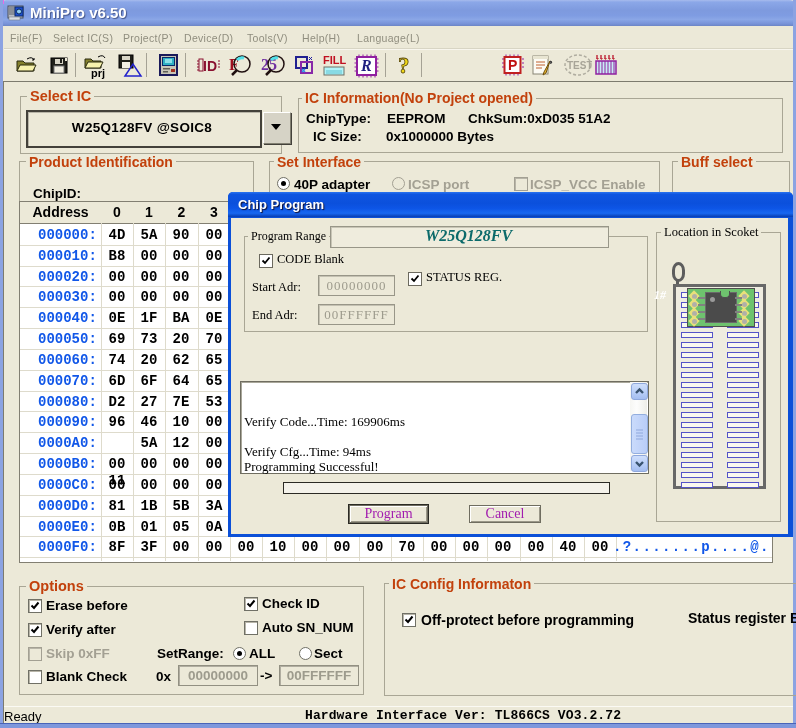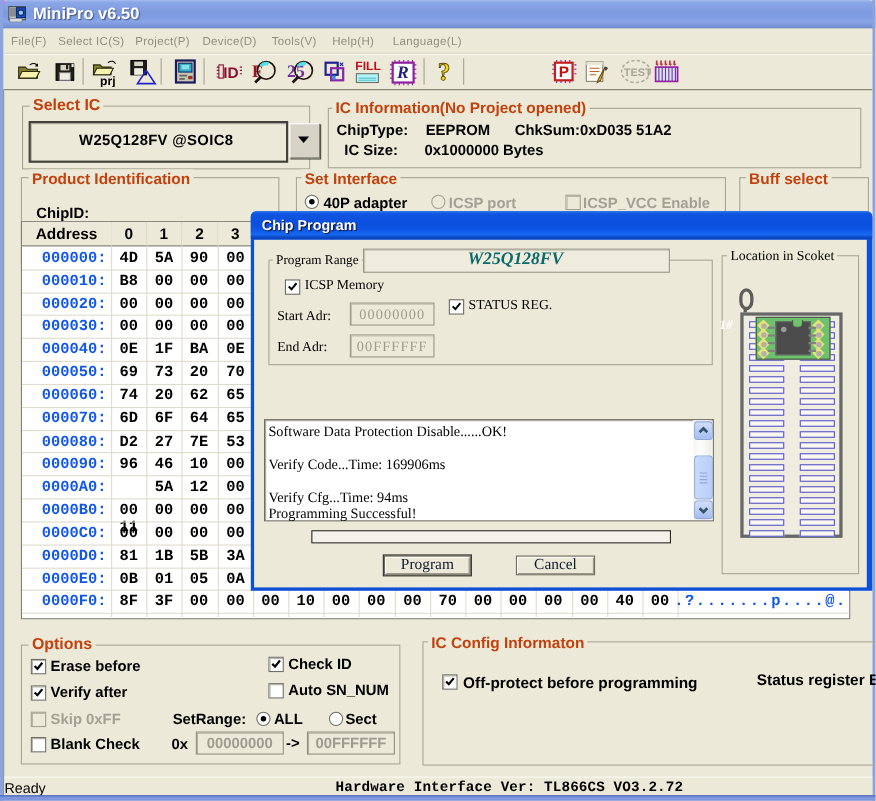--- a/index.html
+++ b/index.html
@@ -57,21 +57,21 @@
  background:linear-gradient(180deg,#2a74f0 0%,#0f55e0 10%,#0b50dc 45%,#0d55e6 65%,#1767f0 85%,#0a44bc 97%,#0940b4 100%);}
 #dlgtitletext{left:10px;top:5px;color:#fff;font-size:13px;font-weight:bold;text-shadow:1px 1px 1px #113;}
 #dlgclient{left:3px;top:26px;width:557px;height:316px;background:#ECE9D8;}
 .dser{font-family:"Liberation Serif",serif;font-size:12.5px;color:#000;position:absolute;white-space:nowrap;}
 .lln{font-size:13px !important;}
 .dfield{position:absolute;background:#ECE9D8;border:1px solid #989688;box-shadow:inset 1px 1px 0 #c4c1b2;
  font-family:"Liberation Serif",serif;font-size:13px;color:#9d9b8d;text-align:center;letter-spacing:1px;}
 .dcb{position:absolute;width:12px;height:12px;background:#fff;border:1px solid #6b695e;}
 .dcb svg{position:absolute;left:0px;top:0px;}
 .btn{position:absolute;background:#ECE9D8;text-align:center;
- font-family:"Liberation Serif",serif;font-size:14px;color:#0f172a;
+ font-family:"Liberation Serif",serif;font-size:14px;color:#a21caf;
  border:1px solid #6f6d60;box-shadow:inset 1px 1px 0 #fff, inset -1px -1px 0 #9a9788;}
 
 .slot{position:absolute;width:30px;height:4px;background:#faf8ef;border:1px solid #5553c8;}
 .pad{position:absolute;width:8px;height:8px;background:#e8e07a;transform:rotate(45deg);}
 .paddot{position:absolute;width:5px;height:5px;border-radius:50%;background:#b0b0a8;}
 .cpin{position:absolute;width:7px;height:2px;background:#818181;}
 .sbbtn{width:15px;height:15px;border-radius:3px;background:linear-gradient(180deg,#cfdffc,#b6ccf6 60%,#a4bdf0);border:1px solid #8fa8dc;}
 .sbthumb{width:15px;border-radius:3px;background:linear-gradient(90deg,#cadbfb,#b9cdf8);border:1px solid #93aede;}
 </style>
 </head>
@@ -446,35 +446,34 @@
 
  <div class="grp" style="left:13px;top:18px;width:402px;height:94px;"></div>
  <div class="dser" style="left:17px;top:11px;background:#ECE9D8;padding:0 3px;font-size:12px;">Program Range</div>
  <div class="abs" style="left:99px;top:8px;width:277px;height:20px;background:#EFECDD;border:1px solid #989688;box-shadow:inset 1px 1px 0 #c8c5b6;"></div>
  <div class="abs ser" style="left:99px;top:9px;width:277px;text-align:center;font-size:16px;font-weight:bold;font-style:italic;color:#0b6a6a;">W25Q128FV</div>
  <div class="dcb" style="left:28px;top:36px;">
         <svg width="12" height="12" viewBox="0 0 12 12">
           <path d="M2.5 5.5 L5 8 L9.5 2.5" stroke="#000" stroke-width="1.8" fill="none"></path>
         </svg>
       </div>
- <div class="dser" style="left:46px;top:34px;">ICSP Memory</div>
+ <div class="dser" style="left:46px;top:34px;">CODE Blank</div>
  <div class="dcb" style="left:177px;top:54px;">
         <svg width="12" height="12" viewBox="0 0 12 12">
           <path d="M2.5 5.5 L5 8 L9.5 2.5" stroke="#000" stroke-width="1.8" fill="none"></path>
         </svg>
       </div>
  <div class="dser" style="left:195px;top:52px;">STATUS REG.</div>
  <div class="dser" style="left:21px;top:62px;">Start Adr:</div>
  <div class="dfield" style="left:87px;top:57px;width:75px;height:19px;line-height:19px;">00000000</div>
  <div class="dser" style="left:21px;top:90px;">End Adr:</div>
  <div class="dfield" style="left:87px;top:86px;width:75px;height:19px;line-height:19px;">00FFFFFF</div>
 
 
  <div class="abs" style="left:9px;top:163px;width:407px;height:91px;background:#fff;border:1px solid #6f6d60;box-shadow:inset 1px 1px 0 #a9a79a;"></div>
- <div class="dser lln" style="left:13px;top:166px;">Software Data Protection Disable......OK!</div>
  <div class="dser lln" style="left:13px;top:196px;">Verify Code...Time: 169906ms</div>
  <div class="dser lln" style="left:13px;top:226px;">Verify Cfg...Time: 94ms</div>
  <div class="dser lln" style="left:13px;top:241px;">Programming Successful!</div>
 
  <div class="abs" style="left:399px;top:164px;width:17px;height:89px;background:linear-gradient(90deg,#f6f6f3,#fdfdfc 40%,#eeeee8);"></div>
  <div class="abs sbbtn" style="left:400px;top:165px;"><svg width="15" height="15" viewBox="0 0 15 15">
           <path d="M4 9 L7.5 5.5 L11 9" stroke="#39536f" stroke-width="2.4" fill="none"></path>
         </svg></div>
  <div class="abs sbbtn" style="left:400px;top:237px;"><svg width="15" height="15" viewBox="0 0 15 15">
           <path d="M4 6 L7.5 9.5 L11 6" stroke="#39536f" stroke-width="2.4" fill="none"></path>

